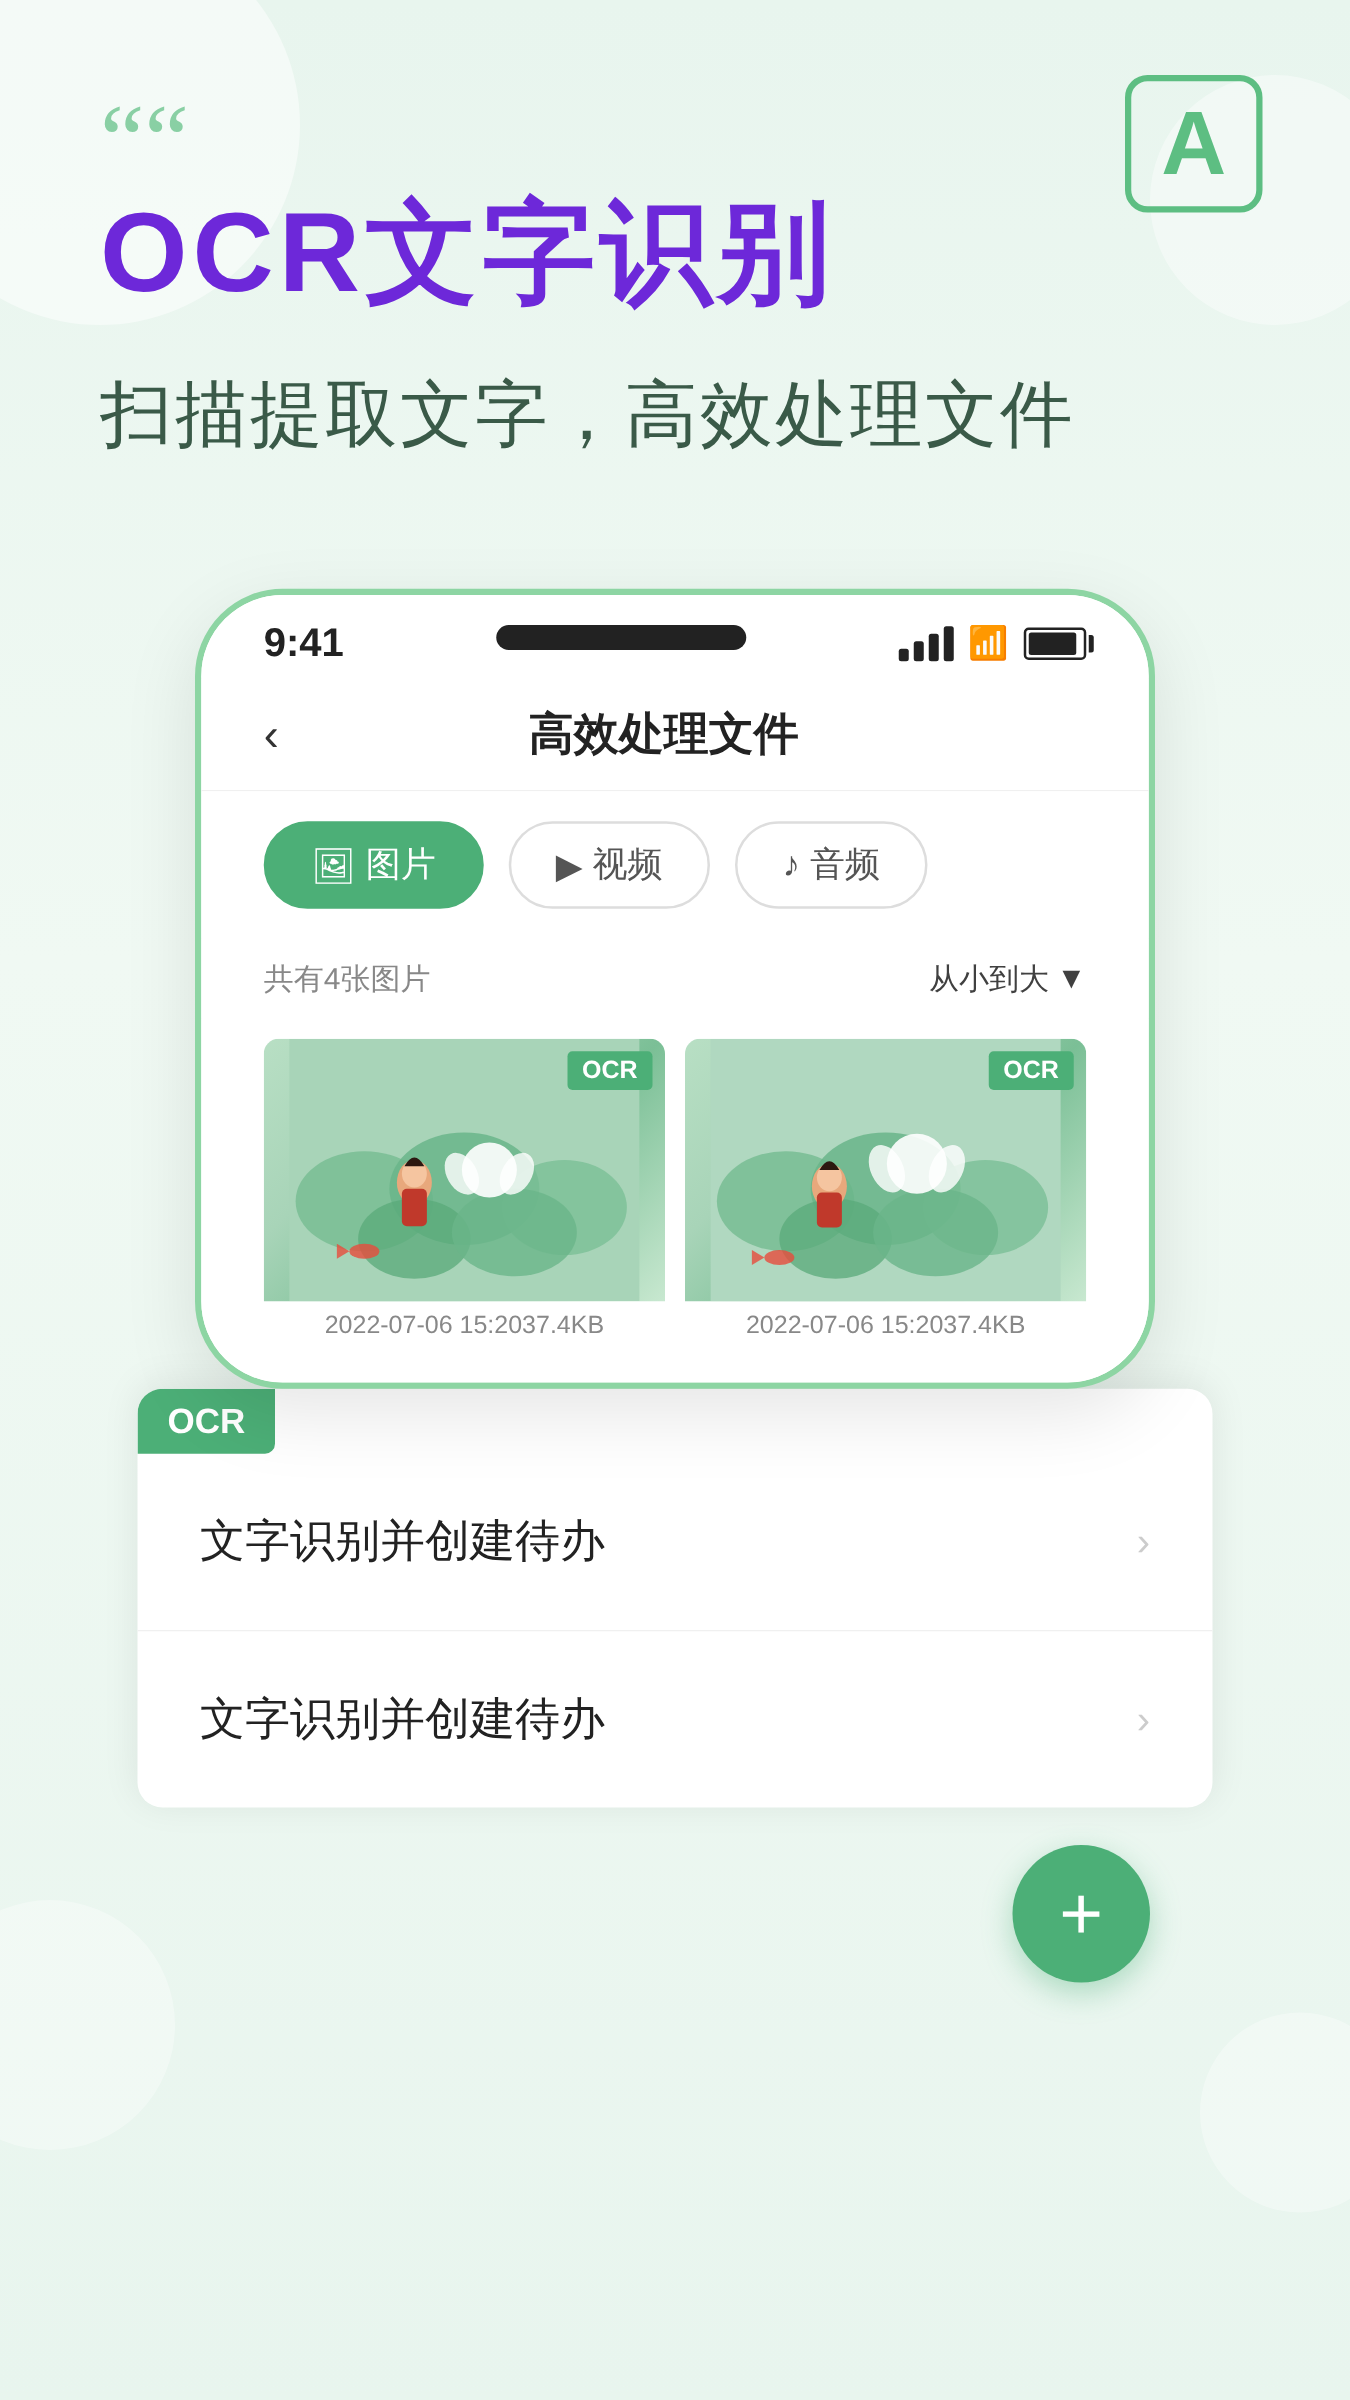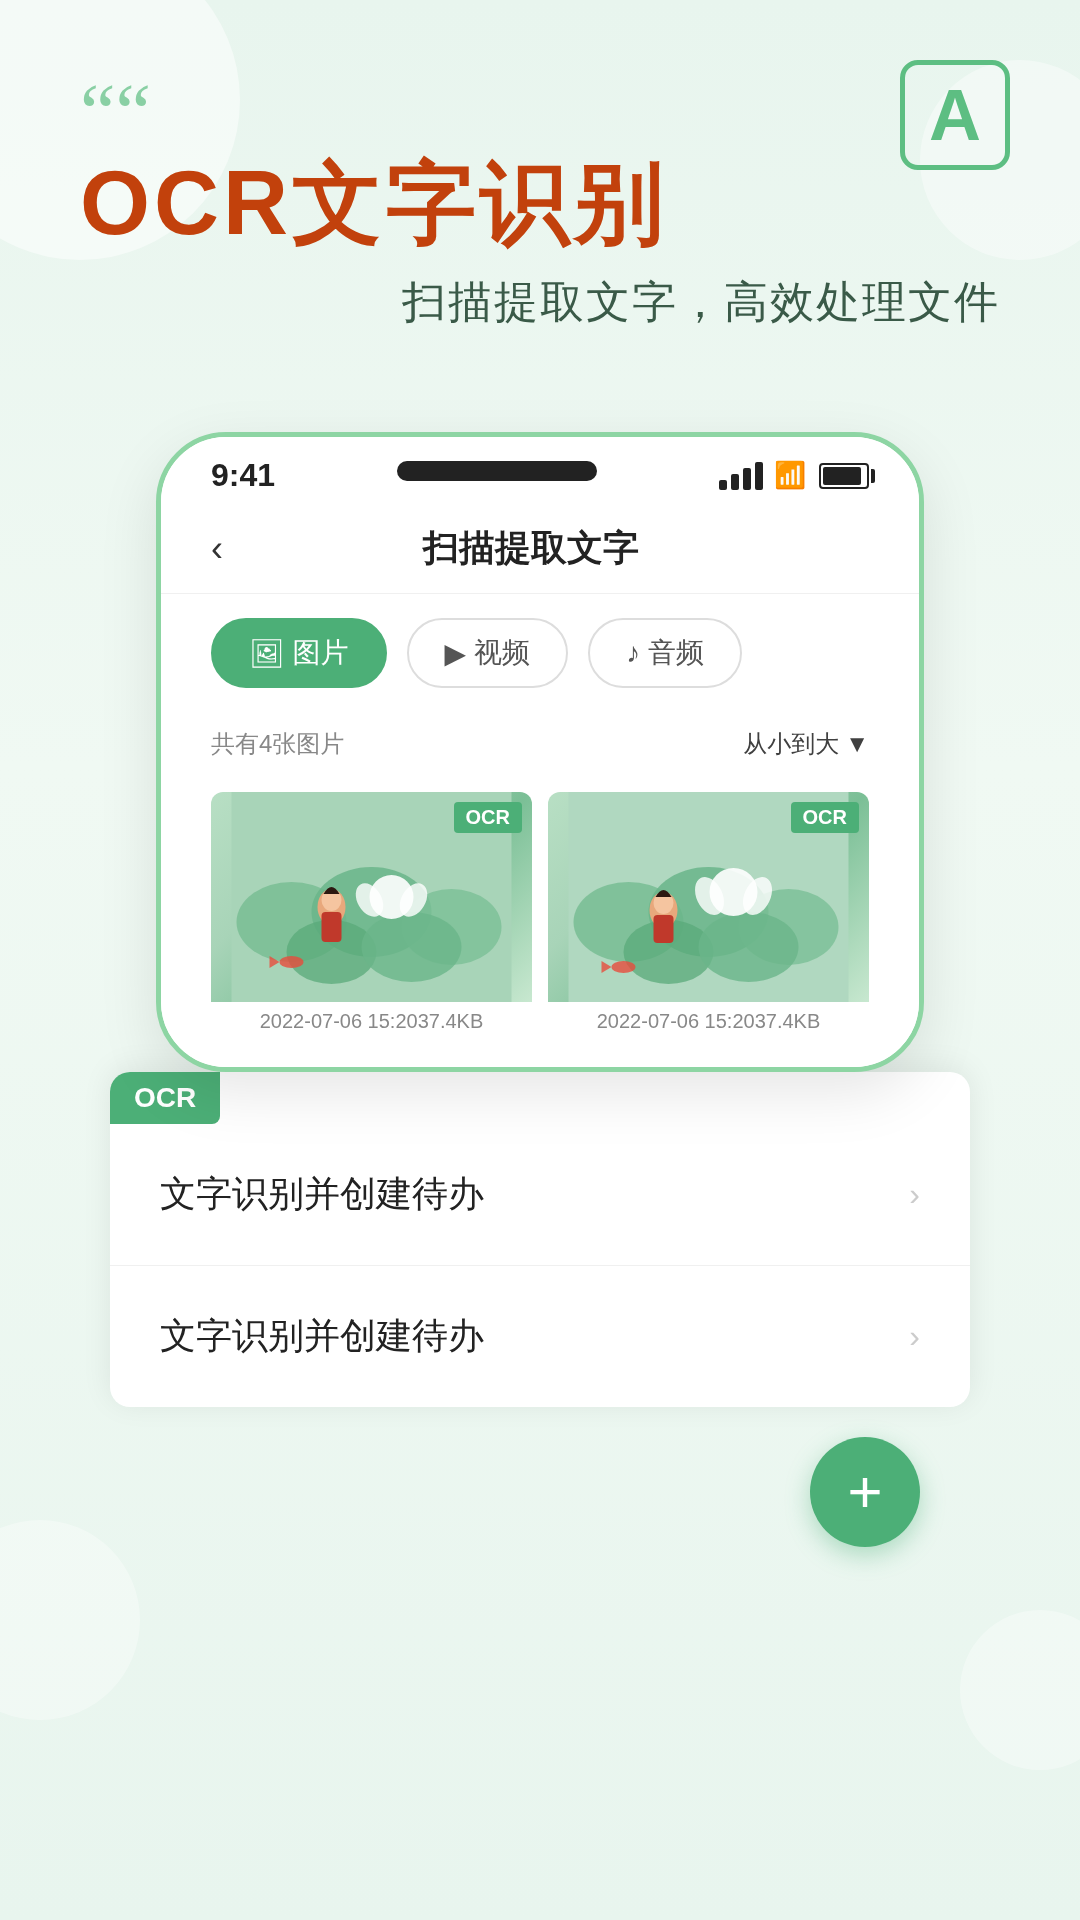--- a/index.html
+++ b/index.html
@@ -103,32 +103,31 @@
       color: #5dbe82;
       font-family: Georgia, serif;
       line-height: 0.8;
       margin-bottom: 10px;
       opacity: 0.7;
     }
 
     .main-title {
       font-size: 90px;
       font-weight: 900;
-      color: #c2410c;
+      color: #6d28d9;
       letter-spacing: 4px;
       line-height: 1.1;
     }
 
     .subtitle {
-      font-size: 44px;
+      font-size: 58px;
       color: #3a5a48;
-      margin-top: 20px;
+      margin-top: 40px;
       letter-spacing: 2px;
       font-weight: 400;
-      text-align: right;
     }
 
     
     .phone-container {
       width: 768px;
       margin: 60px auto 0;
       position: relative;
     }
 
     .phone-frame {
@@ -424,21 +423,21 @@
           </div>
           <span class="wifi-icon">📶</span>
           <div class="battery-icon">
             <div class="battery-fill"></div>
           </div>
         </div>
       </div>
 
       <div class="app-nav">
         <div class="back-btn">‹</div>
-        <div class="nav-title">扫描提取文字</div>
+        <div class="nav-title">高效处理文件</div>
         <div class="nav-spacer"></div>
       </div>
 
       <div class="filter-tabs">
         <div class="filter-tab active">
           <span>🖼</span>
           <span>图片</span>
         </div>
         <div class="filter-tab">
           <span>▶</span>

